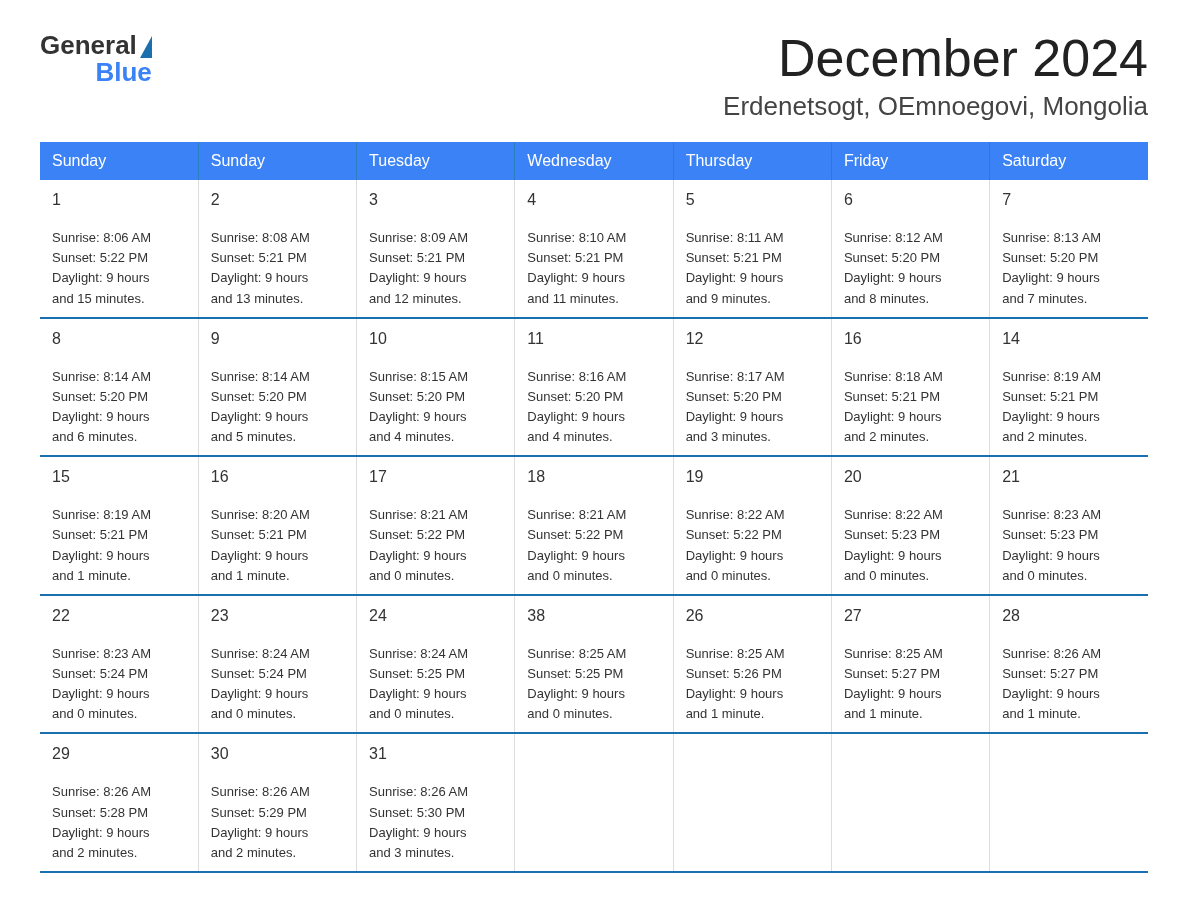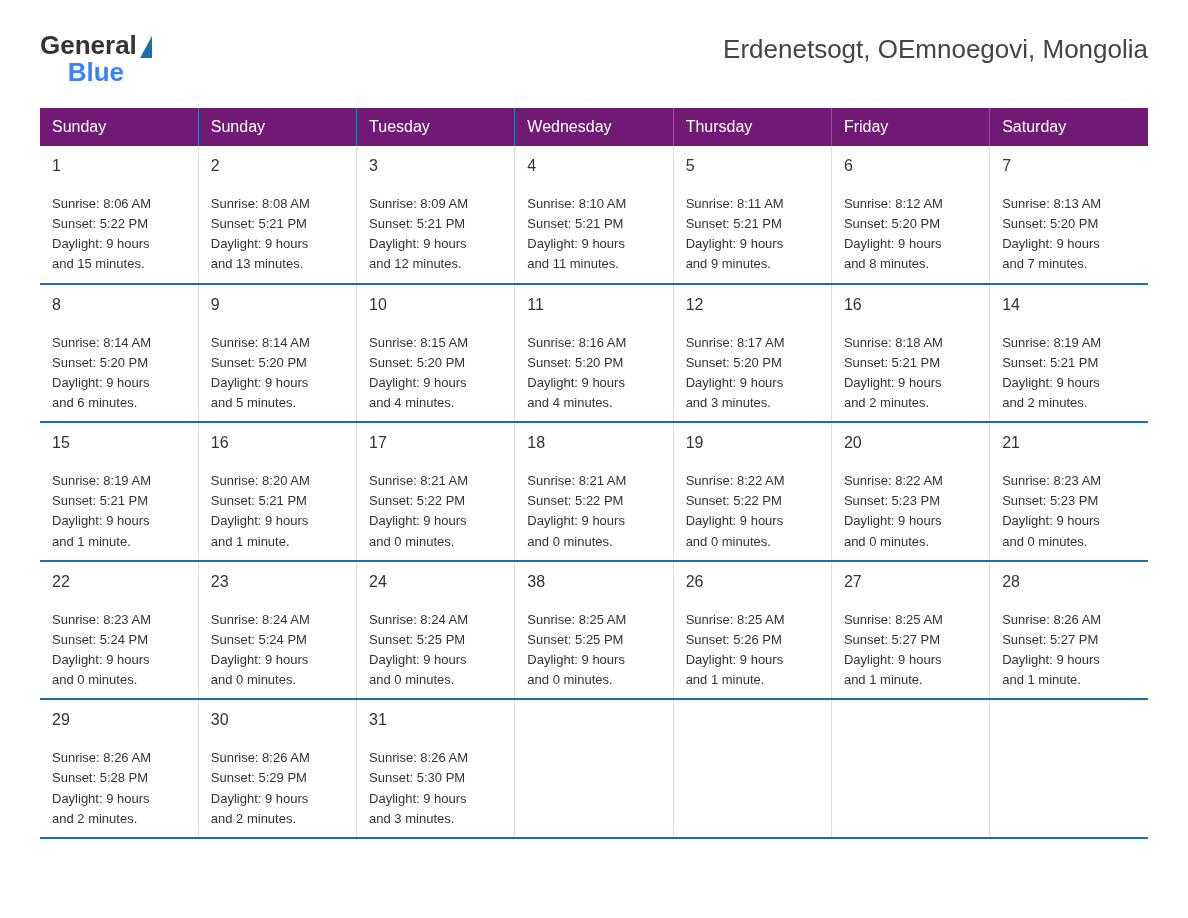--- a/index.html
+++ b/index.html
@@ -12,21 +12,21 @@
     }
     .header {
       display: flex;
       justify-content: space-between;
       align-items: flex-start;
       margin-bottom: 20px;
     }
     .logo {
       display: flex;
       flex-direction: column;
-      align-items: center;
+      align-items: flex-end;
     }
     .logo-top {
       display: flex;
       align-items: center;
     }
     .logo-general {
       font-size: 26px;
       font-weight: bold;
       color: #333;
     }
@@ -58,21 +58,21 @@
       font-size: 26px;
       color: #444;
       margin-top: 4px;
     }
     table {
       width: 100%;
       border-collapse: collapse;
       font-size: 14px;
     }
     thead tr {
-      background-color: #701a75;
+      background-color: #3b82f6;
       color: white;
     }
     thead th {
       padding: 10px 12px;
       text-align: left;
       font-size: 16px;
       font-weight: normal;
       border-right: 1px solid #2a7fc0;
     }
     thead th:last-child {
@@ -109,20 +109,21 @@
 
 <div class="header">
   <div class="logo">
     <div class="logo-top">
       <span class="logo-general">General</span>
       <div class="logo-triangle"></div>
     </div>
     <span class="logo-blue">Blue</span>
   </div>
   <div class="title-section">
+    <div class="page-title">December 2024</div>
     <div class="subtitle">Erdenetsogt, OEmnoegovi, Mongolia</div>
   </div>
 </div>
 
 <table>
   <thead>
     <tr>
       <th>Sunday</th>
       <th>Sunday</th>
       <th>Tuesday</th>

